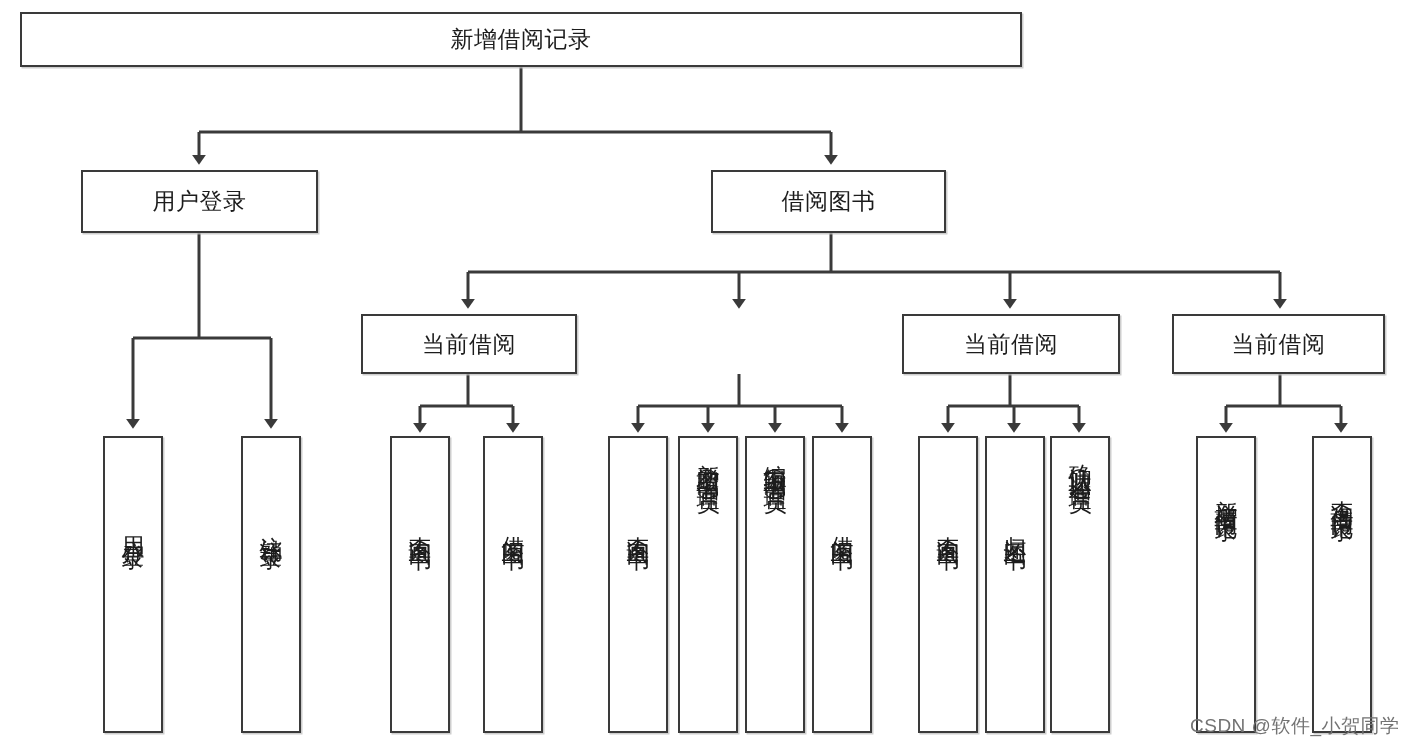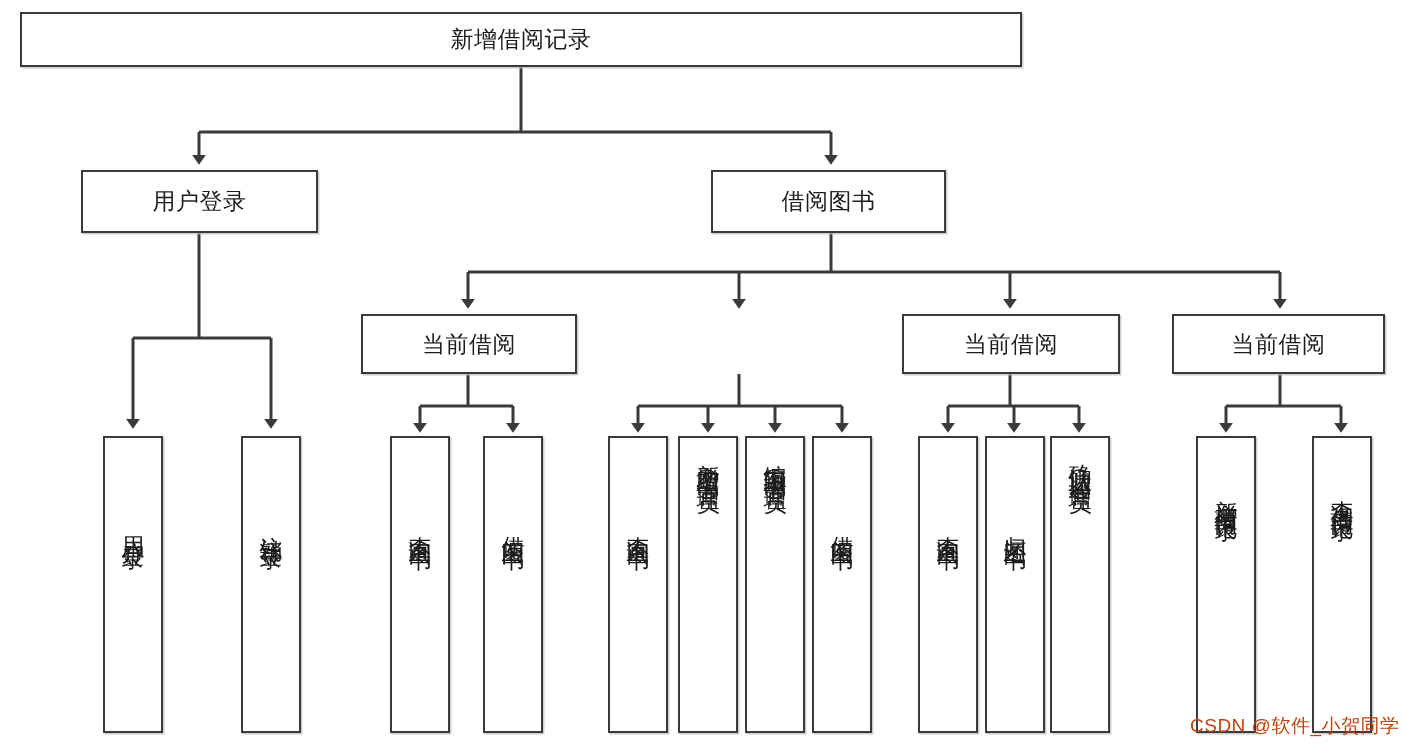--- a/index.html
+++ b/index.html
@@ -55,21 +55,21 @@
   .node.v .label {
     writing-mode: vertical-rl;
     text-orientation: upright;
     font-size: 23px;
     letter-spacing: 4px;
     line-height: 1;
     white-space: nowrap;
   }
   .watermark {
     position: absolute;
-    color: #c2410c;
+    color: #737373;
     font-size: 19px;
     letter-spacing: 0.5px;
     white-space: nowrap;
     z-index: 3;
     pointer-events: none;
   }
 </style>
 </head>
 <body>
 

